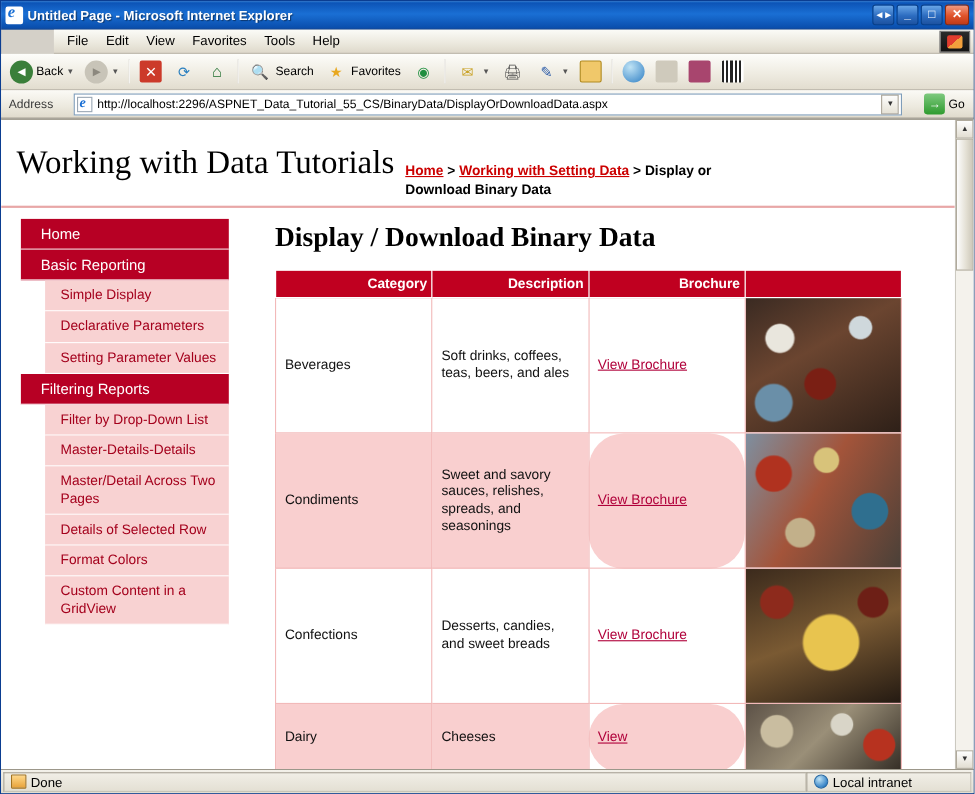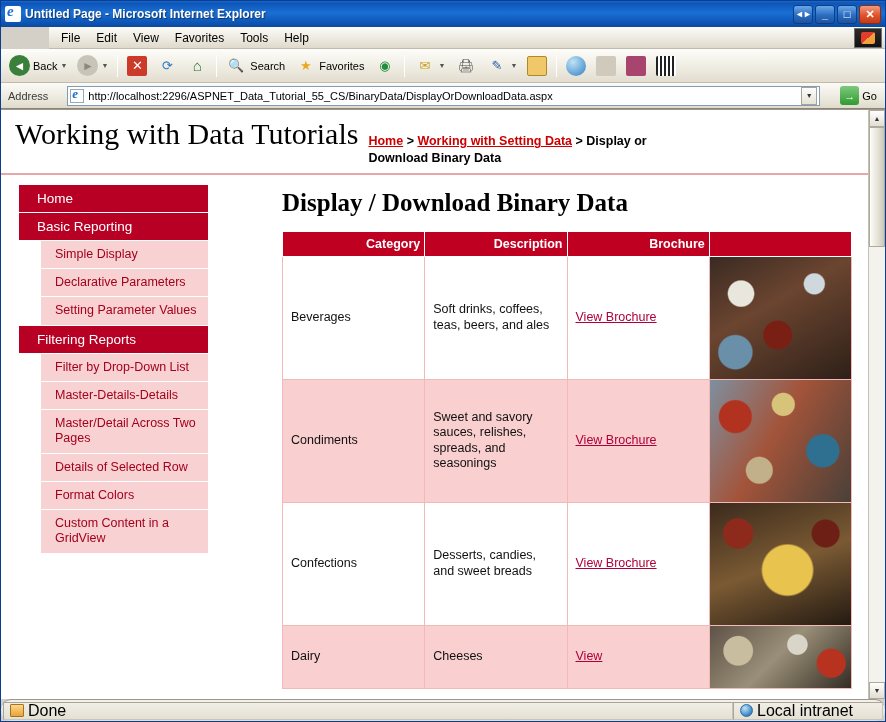--- a/index.html
+++ b/index.html
@@ -176,21 +176,21 @@
     flex: 1 1 auto;
     overflow: hidden;
     position: relative;
     background: #fff;
     padding: 0;
   }
 
   
   #site-header {
     display: flex; align-items: flex-start;
-    padding: 5px 10px 6px 14px;
+    padding: 20px 10px 6px 14px;
     border-bottom: 2px solid #e8a7a7;
     gap: 10px;
   }
   #site-title {
     font-family: "Liberation Serif", serif;
     font-size: 30px;
     color: #000;
     white-space: nowrap;
     padding-top: 2px;
   }
@@ -228,21 +228,20 @@
     margin-left: 22px;
     border-bottom: 1px solid #fff;
     line-height: 1.22;
   }
 
   
   #main {
     flex: 1 1 auto;
     padding: 14px 12px 0 42px;
     min-width: 0;
-    margin-left: 32px;
   }
   #page-title {
     font-family: "Liberation Serif", serif;
     font-size: 25px;
     font-weight: bold;
     color: #000;
     margin: 0 0 14px 0;
   }
   table.grid {
     border-collapse: collapse;
@@ -262,21 +261,21 @@
     border: 1px solid #f2b9b9;
     font-size: 12.5px;
     color: #111;
     padding: 6px 8px;
     vertical-align: middle;
     line-height: 1.25;
   }
   table.grid tr.alt td { background: #f9cfcf; }
   table.grid td.cat { width: 106px; }
   table.grid td.desc { width: 186px; }
-  table.grid td.broc { width: 100px; }
+  table.grid td.broc { width: 100px; border-radius: 32px; }
   table.grid td.img { width: 175px; padding: 0; border: 1px solid #f2b9b9; }
   table.grid td a { color: #b0003a; text-decoration: underline; }
   .thumb {
     width: 100%; height: 122px;
     display: block;
   }
   .thumb.t1 {
     background:
       radial-gradient(circle at 22% 30%, #e9e6dd 0 9%, transparent 10%),
       radial-gradient(circle at 74% 22%, #cfd8dc 0 7%, transparent 8%),
@@ -329,23 +328,22 @@
     background: linear-gradient(to right, #fdfdfd, #e3dfd3 60%, #cdc8ba);
     border: 1px solid #b0aa9c;
   }
 
   
   #statusbar {
     height: 22px;
     display: flex; align-items: center;
     background: linear-gradient(to bottom, #f3f1ea, #e2ded1);
     border-top: 1px solid #9c978a;
-    font-size: 16px; color: #000;
+    font-size: 12px; color: #000;
     padding: 0 2px;
-    border-radius: 10px;
   }
   .sb-pane {
     height: 18px;
     display: flex; align-items: center; gap: 4px;
     padding: 0 6px;
     border: 1px solid #c8c4b7;
     border-top-color: #a9a497;
     border-left-color: #a9a497;
   }
   #sb-main { flex: 1 1 auto; }

